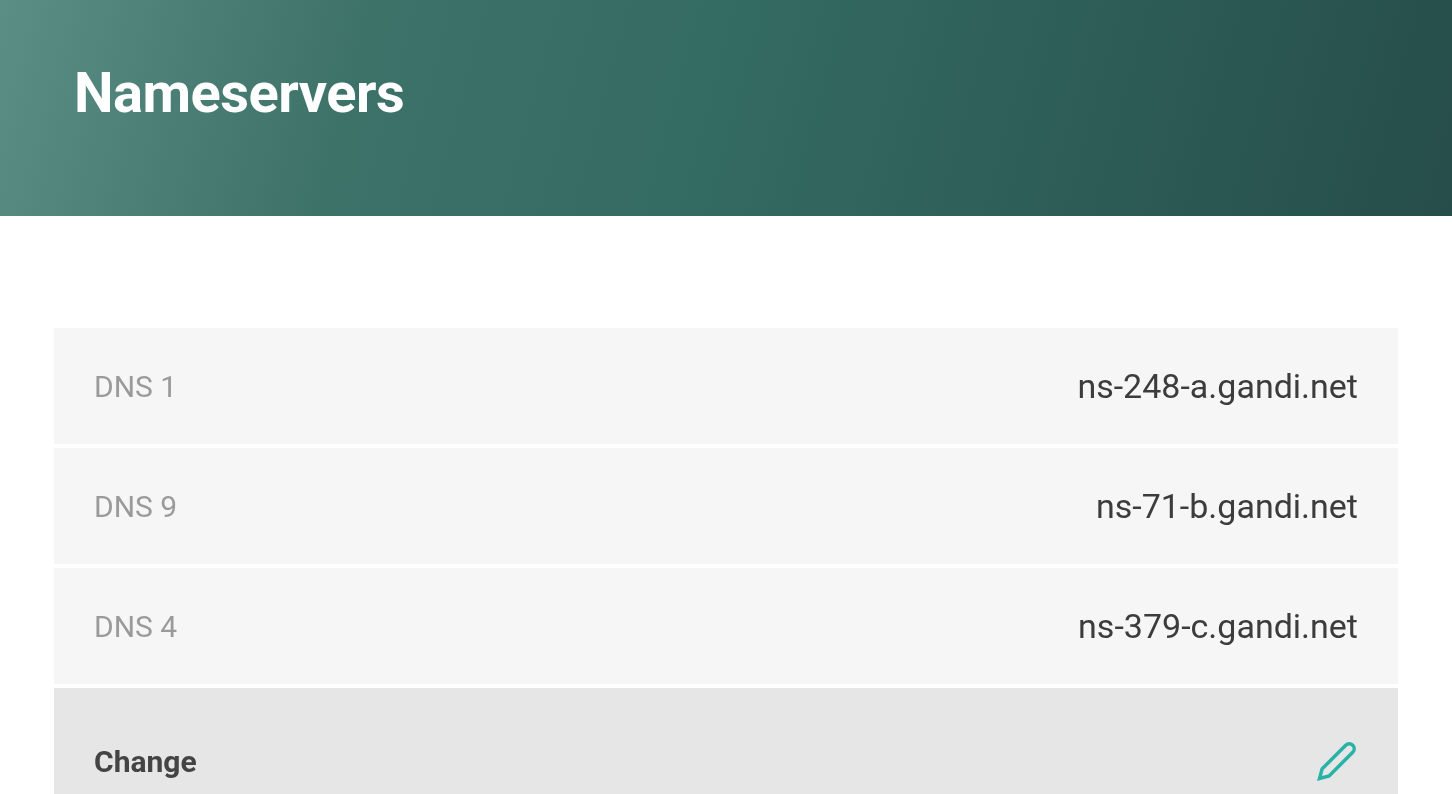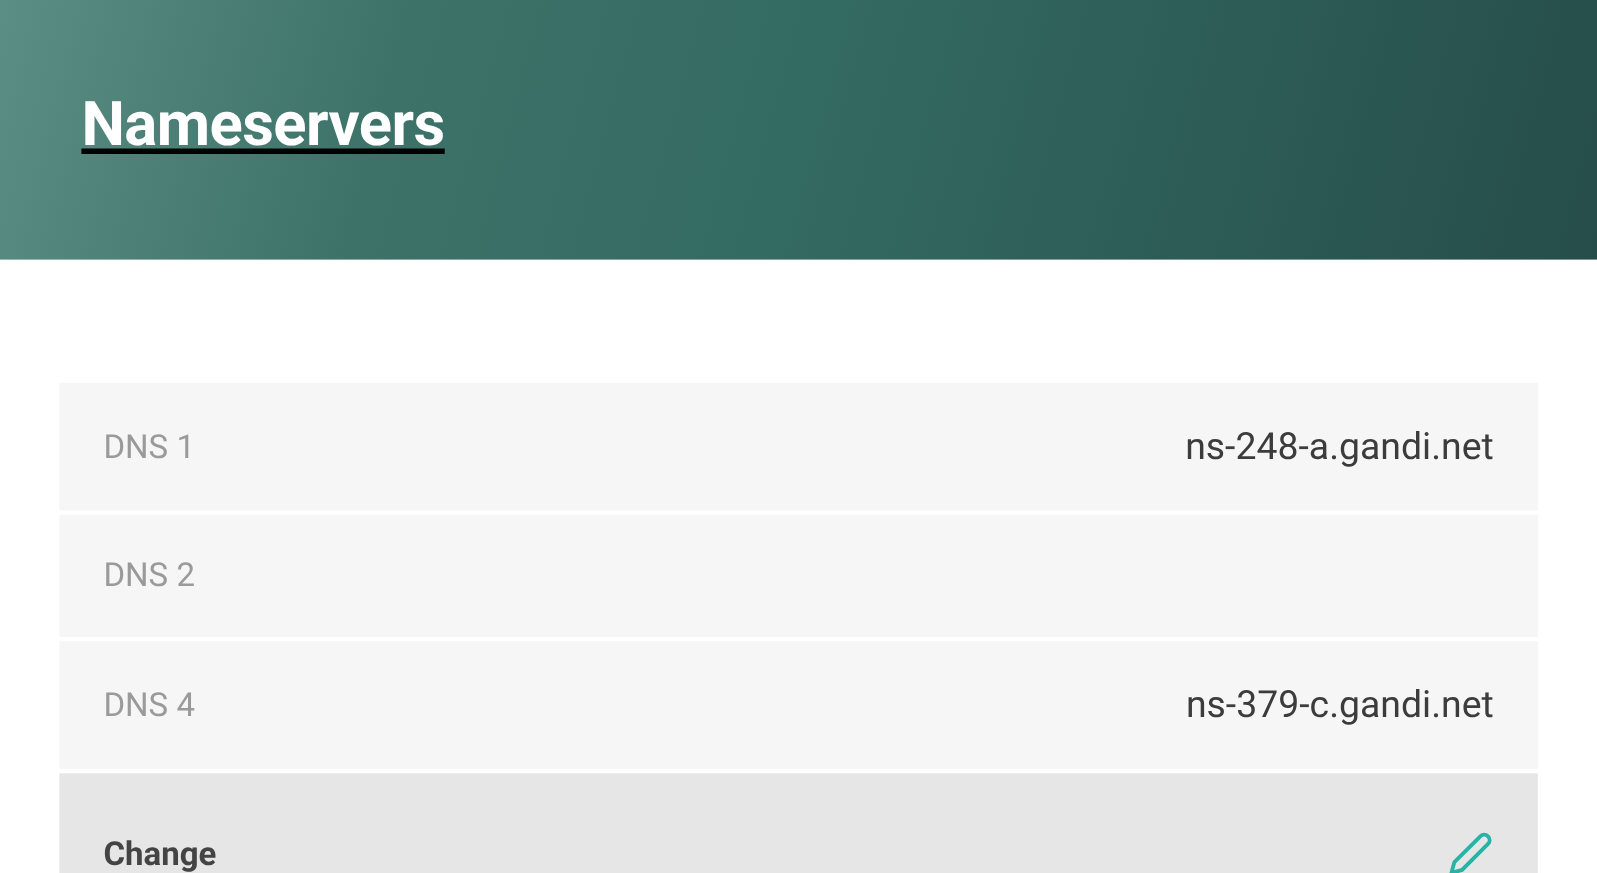--- a/index.html
+++ b/index.html
@@ -8,22 +8,21 @@
       box-sizing: border-box;
     }
     body {
       font-family: -apple-system, BlinkMacSystemFont, "Segoe UI", Roboto, "Helvetica Neue", Arial, sans-serif;
       background: #ffffff;
       width: 1452px;
       height: 794px;
     }
     .header {
       background: linear-gradient(105deg, #5b8e85 0%, #3d7269 25%, #336a61 50%, #2d5c56 75%, #264d4a 100%);
-      padding: 80px 74px 90px 74px;
-      text-decoration: underline;
+      padding: 60px 74px 90px 74px;
     }
     .page-title {
       color: #ffffff;
       font-size: 56px;
       font-weight: 700;
       letter-spacing: -0.5px;
     }
     .content {
       padding: 78px 54px 0 54px;
       margin-top: 34px;
@@ -83,21 +82,22 @@
 
 <div class="content">
   <div class="dns-table">
 
     <div class="dns-row">
       <span class="dns-label">DNS 1</span>
       <span class="dns-value">ns-248-a.gandi.net</span>
     </div>
 
     <div class="dns-row">
-      <span class="dns-label">DNS 2</span>
+      <span class="dns-label">DNS 9</span>
+      <span class="dns-value">ns-71-b.gandi.net</span>
     </div>
 
     <div class="dns-row">
       <span class="dns-label">DNS 4</span>
       <span class="dns-value">ns-379-c.gandi.net</span>
     </div>
 
     <div class="change-row">
       <span class="change-label">Change</span>
       <span class="pencil-icon">

